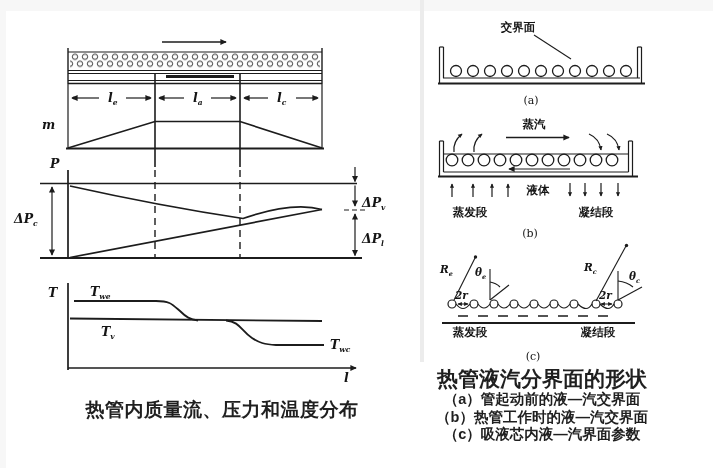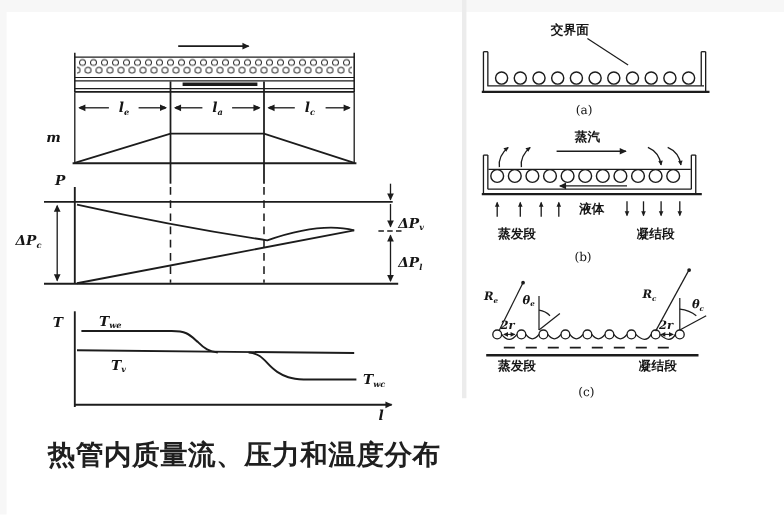--- a/index.html
+++ b/index.html
@@ -12,21 +12,21 @@
   #left-svg{left:0;top:0;}
   #right-svg{left:430px;top:0;}
   .ln{stroke:#1c1c1c;fill:none;}
   .sym{font-family:"DejaVu Serif",serif;font-style:italic;font-weight:bold;font-size:12.5px;fill:#151515;stroke:none;}
   .sub{font-family:"DejaVu Serif",serif;font-style:italic;font-weight:bold;font-size:7.5px;fill:#151515;stroke:none;}
   .symS{font-family:"DejaVu Serif",serif;font-style:italic;font-weight:bold;font-size:10.5px;fill:#151515;stroke:none;}
   .subS{font-family:"DejaVu Serif",serif;font-style:italic;font-weight:bold;font-size:6.5px;fill:#151515;stroke:none;}
   .cjk{font-family:"Liberation Sans",sans-serif;font-weight:600;font-size:11.5px;fill:#151515;stroke:none;text-anchor:middle;}
   .tag{font-family:"DejaVu Serif",serif;font-size:11px;fill:#151515;stroke:none;text-anchor:middle;}
   .cap-left{position:absolute;left:12px;top:397px;width:420px;text-align:center;
-            font-size:25px;font-weight:600;letter-spacing:0.5px;color:#1f1f1f;}
+            font-size:19px;font-weight:600;letter-spacing:0.5px;color:#1f1f1f;}
   .cap-right{position:absolute;left:422px;top:366px;width:240px;text-align:center;color:#1f1f1f;}
   .cap-right-title{font-size:21px;font-weight:600;line-height:25px;}
   .cap-right-line{font-size:14.5px;font-weight:600;line-height:17.5px;}
 </style>
 </head>
 <body>
 
 <div class="page">
   <div class="top-strip"></div>
   <div class="left-strip"></div>
@@ -249,13 +249,19 @@
       <text x="199" y="280"><tspan class="symS">θ</tspan><tspan class="subS" dy="2.5">c</tspan></text>
       <text class="symS" x="169" y="299" font-size="8.5">2r</text>
       <line class="ln" x1="171" y1="304" x2="182" y2="304" stroke-width="1" marker-start="url(#ars)" marker-end="url(#ars)"></line>
       <text class="cjk" x="40" y="336">蒸发段</text>
       <text class="cjk" x="168" y="336">凝结段</text>
       <text class="tag" x="103" y="360">(c)</text>
     </g>
   </svg>
 
   <div class="cap-left">热管内质量流、压力和温度分布</div>
+  <div class="cap-right">
+    <div class="cap-right-title">热管液汽分界面的形状</div>
+    <div class="cap-right-line">（a）管起动前的液—汽交界面</div>
+    <div class="cap-right-line">（b）热管工作时的液—汽交界面</div>
+    <div class="cap-right-line">（c）吸液芯内液—汽界面参数</div>
+  </div>
 </div>
 
 </body></html>

